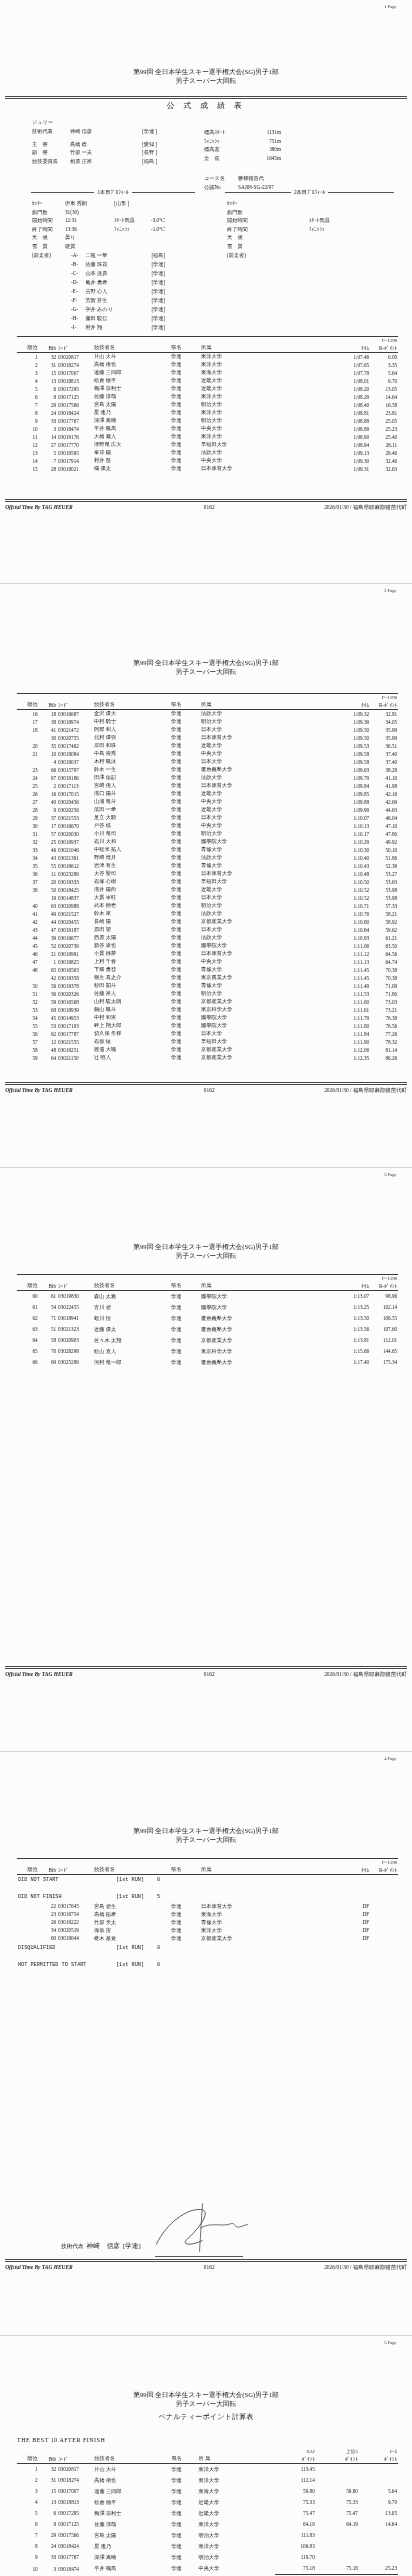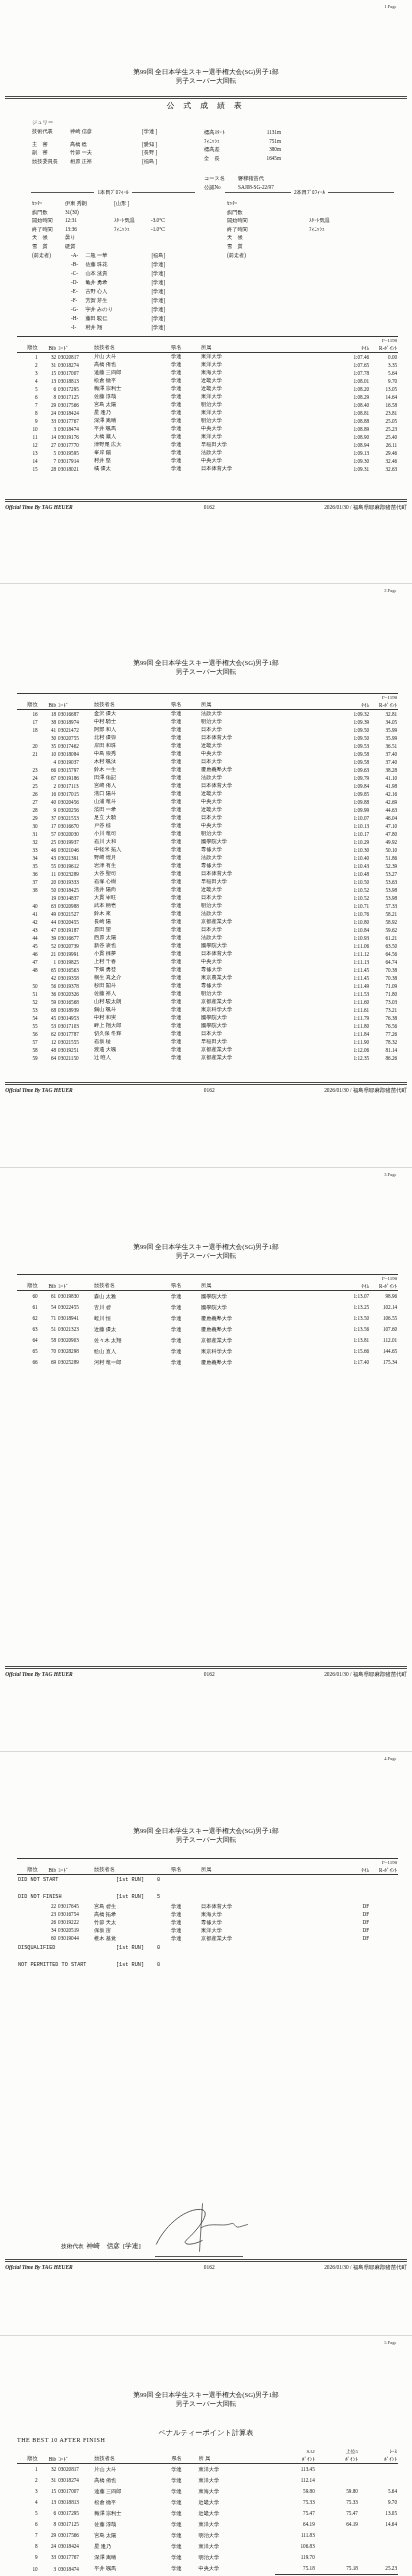--- a/index.html
+++ b/index.html
@@ -1068,21 +1068,21 @@
         <span class="ftr">2026/01/30 / 福島県耶麻郡猪苗代町</span>
       </div>
     </div>
   </div>
 
   <div class="page p5">
     <div class="pagenum">5 Page</div>
     <div class="title" style="top:54px">
       <div>第99回 全日本学生スキー選手権大会(SG)男子1部</div>
       <div>男子スーパー大回転</div>
-      <div style="font-size:7.2px;margin-top:20px">ペナルティーポイント計算表</div>
+      <div style="font-size:7.2px;margin-top:4px">ペナルティーポイント計算表</div>
     </div>
 
     <div class="abs" style="top:101px;left:17px;font-size:6px;letter-spacing:0.5px">THE  BEST 10 AFTER FINISH</div>
 
     <div class="abs" style="top:112px;left:17px">
       <table class="res big">
         <colgroup>
             <col style="width:21.6px">
             <col style="width:18.5px">
             <col style="width:36px">

